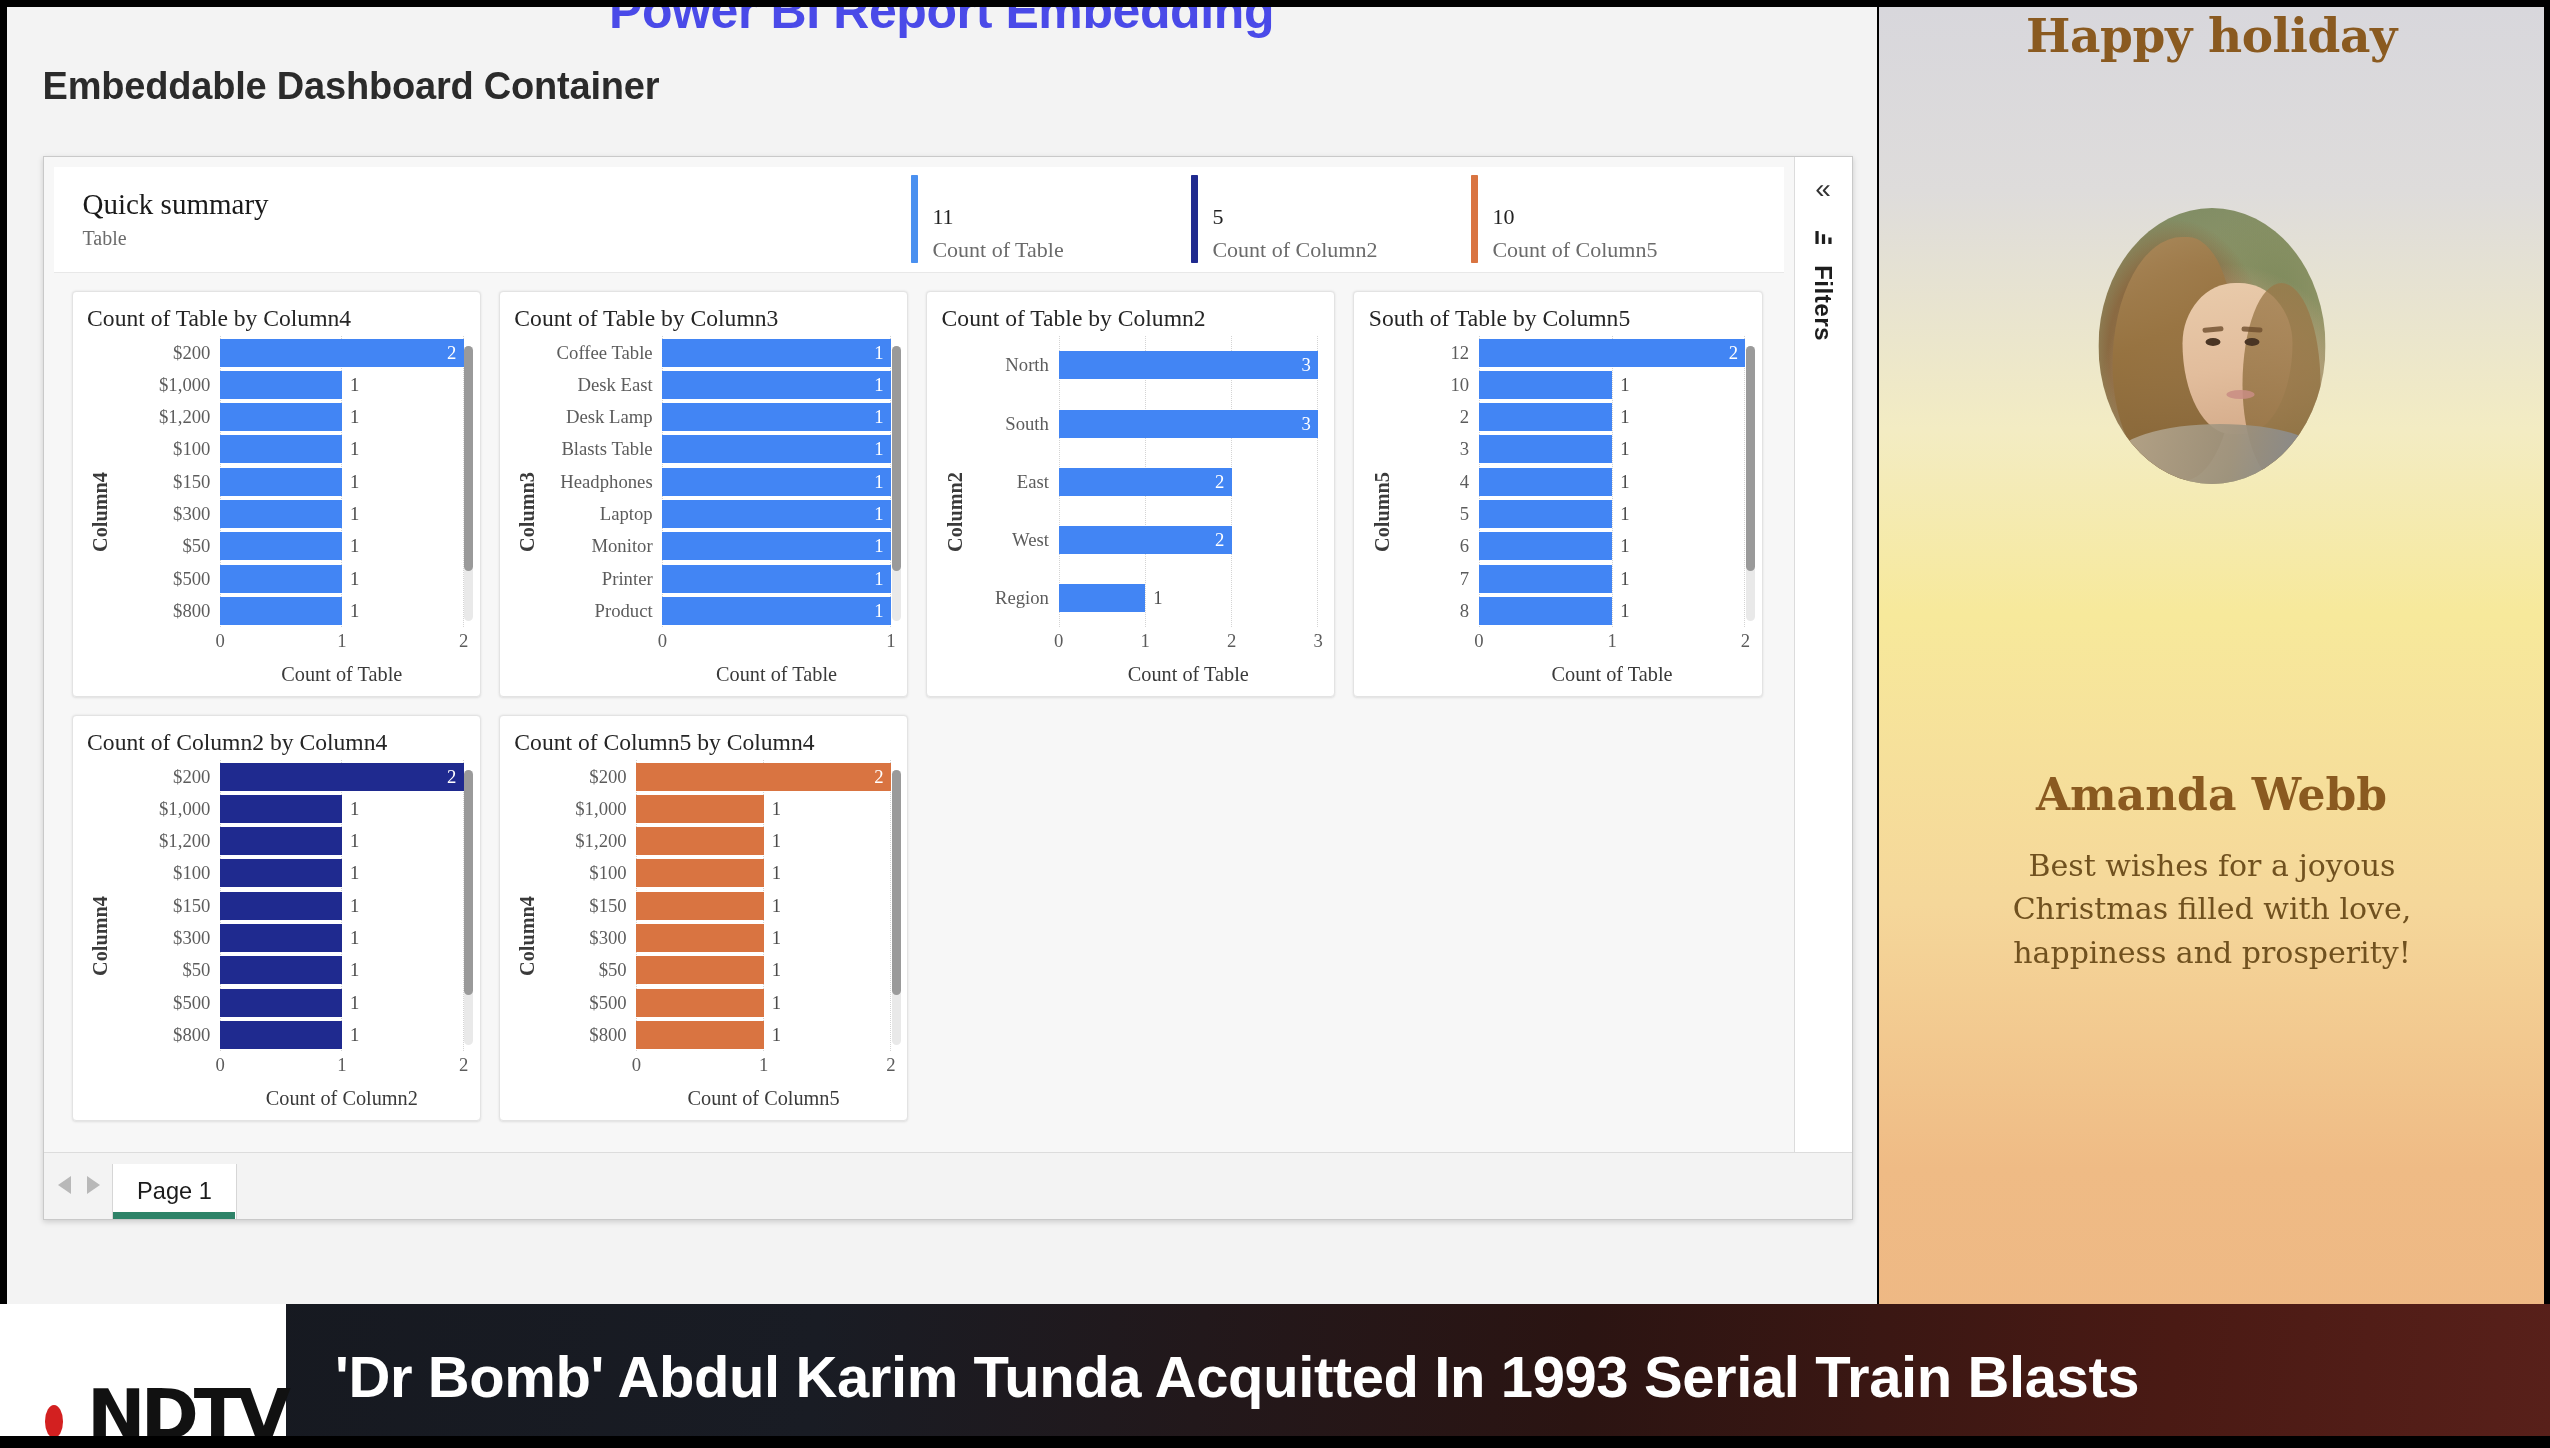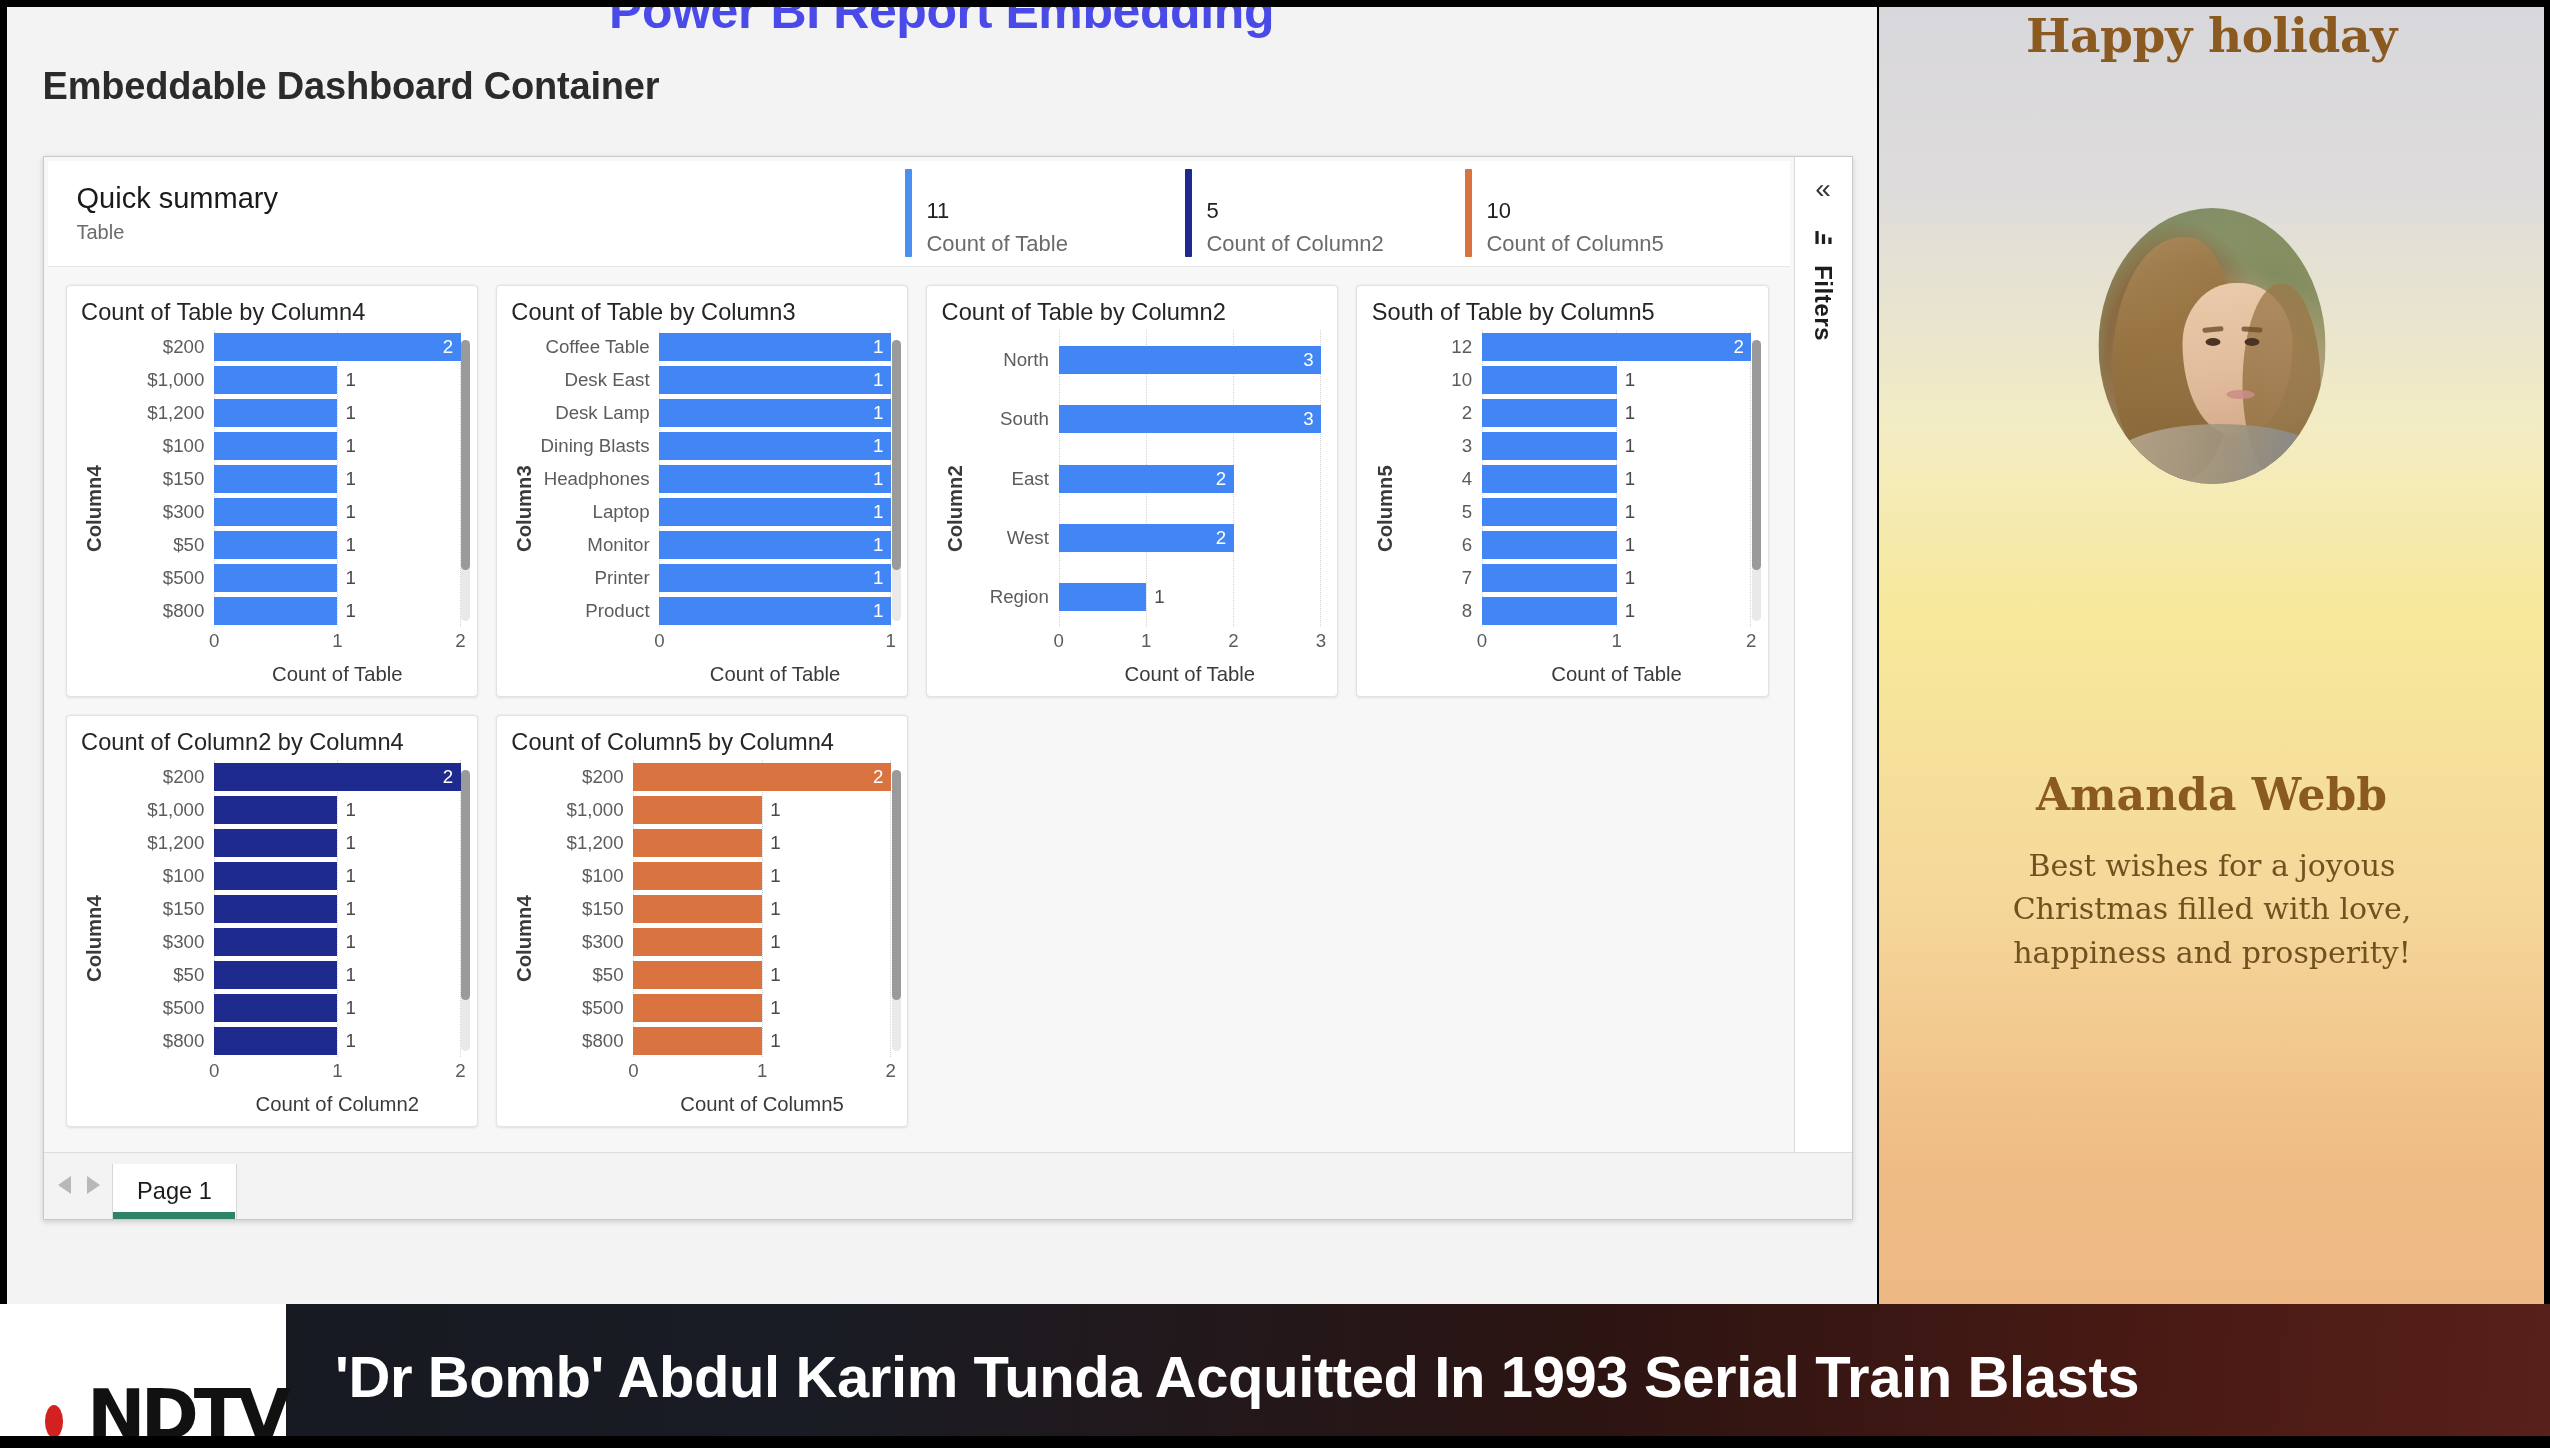--- a/index.html
+++ b/index.html
@@ -38,22 +38,23 @@
     width: 1810px; height: 1064px;
     background: #fff;
     border: 0.8px solid #c9c9c9;
     box-shadow: 0 1.6px 5.7px rgba(0,0,0,0.16);
     display: flex; flex-direction: column;
   }
   .report-body { flex: 1; display: flex; min-height: 0; }
   .canvas {
     flex: 1; background: #f7f7f7;
     display: flex; flex-direction: column;
-    padding: 4px;
+    padding: 10px;
     min-width: 0;
+    font-family: Liberation Serif, serif;
   }
 
   
   .summary {
     height: 106px; background: #fff;
     border-bottom: 0.8px solid #e8e8e8;
     display: flex; align-items: center;
     padding: 0 29px;
     flex-shrink: 0;
   }
@@ -467,21 +468,21 @@
                         </div>
                         <div class="row">
                           <div class="cat" style="width:122px">Desk Lamp</div>
                           <div class="track">
                             <div class="bar" style="width:100%;height:28px;background:#4285f4">
                               <span>1</span>
                             </div>
                           </div>
                         </div>
                         <div class="row">
-                          <div class="cat" style="width:122px">Dining Blasts</div>
+                          <div class="cat" style="width:122px">Blasts Table</div>
                           <div class="track">
                             <div class="bar" style="width:100%;height:28px;background:#4285f4">
                               <span>1</span>
                             </div>
                           </div>
                         </div>
                         <div class="row">
                           <div class="cat" style="width:122px">Headphones</div>
                           <div class="track">
                             <div class="bar" style="width:100%;height:28px;background:#4285f4">

